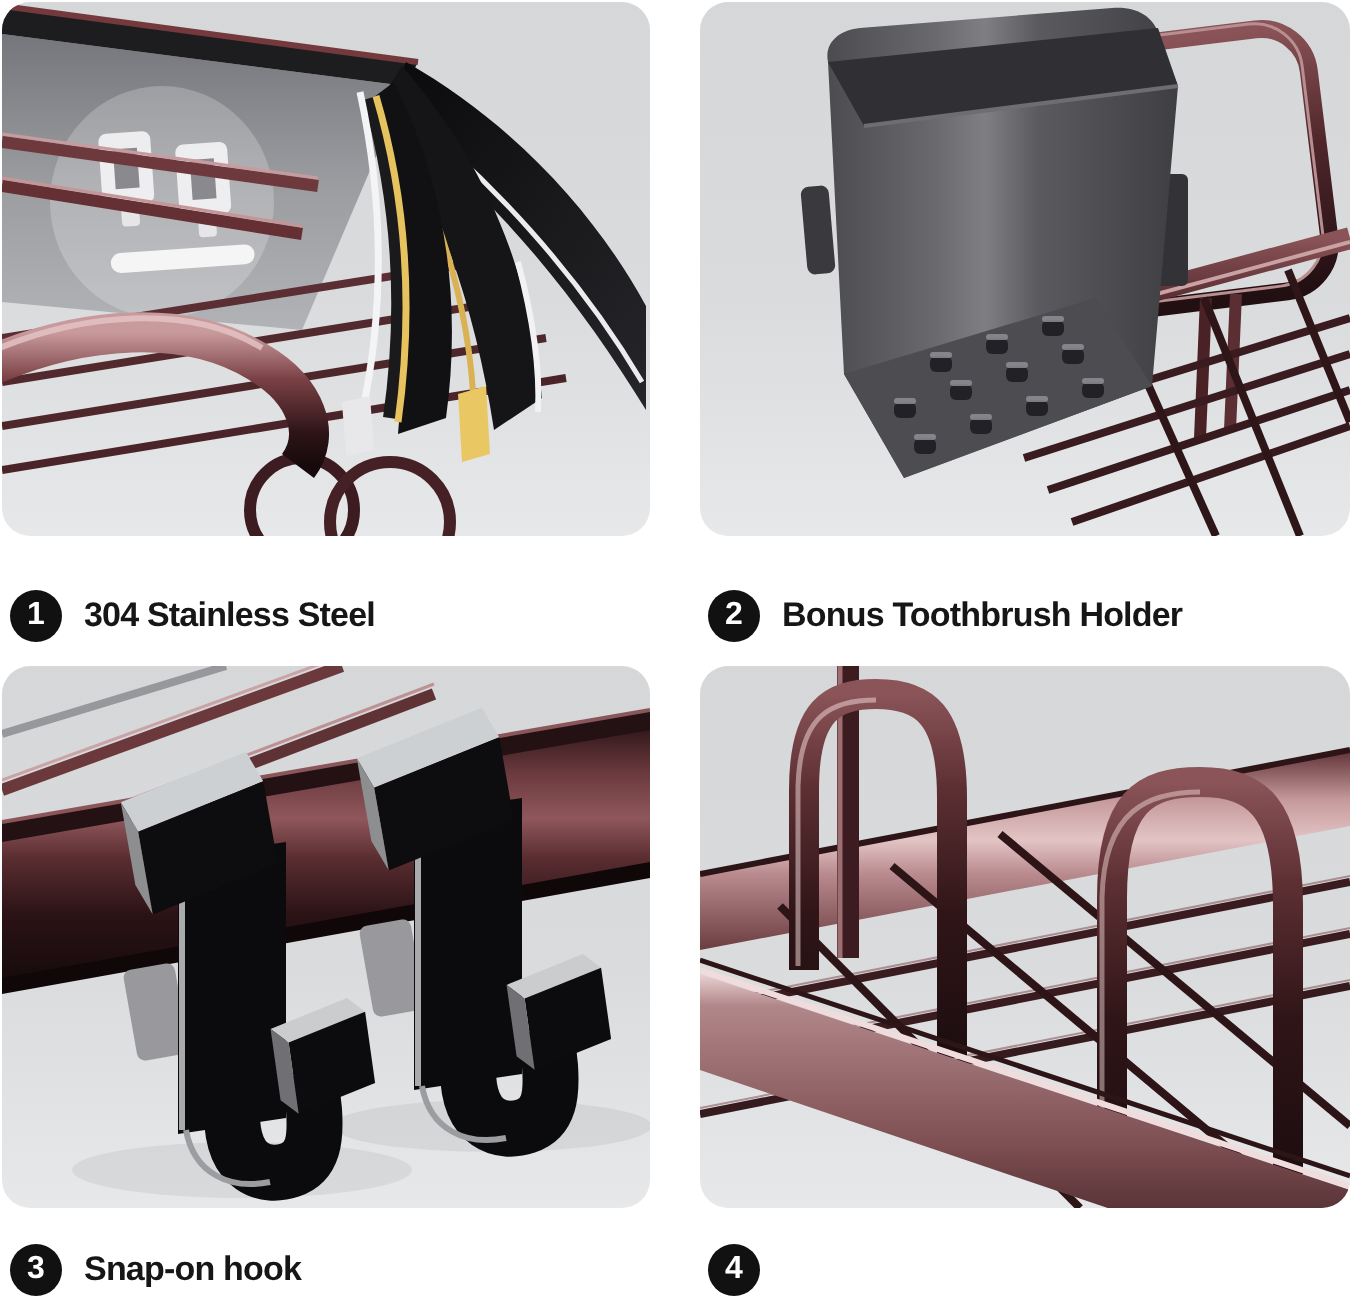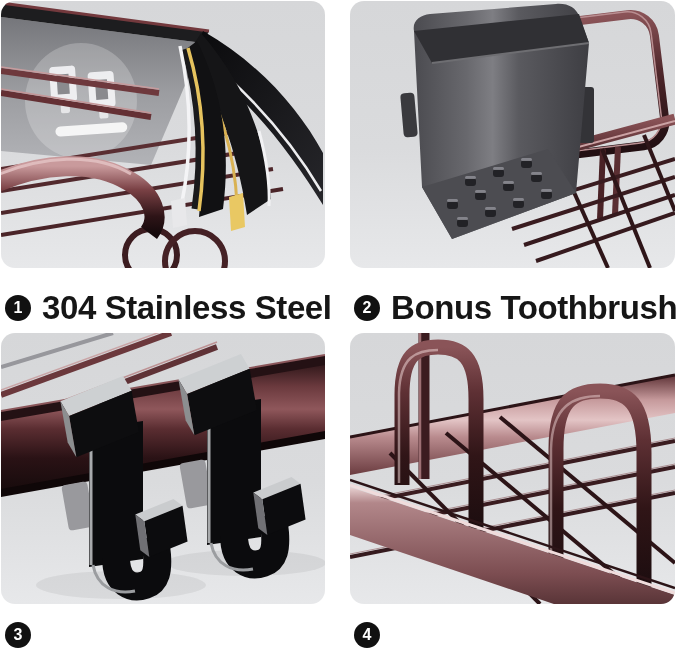--- a/index.html
+++ b/index.html
@@ -33,21 +33,21 @@
   .badge{
     flex:0 0 auto;
     width:26px;height:26px;border-radius:50%;
     background:var(--badge_bg,#111);
     color:var(--badge_text,#fff);
     font-weight:bold;font-size:16px;line-height:26px;
     text-align:center;
   }
   .label{
     color:var(--caption_text,#161616);
-    font-size:33px;font-weight:bold;
+    font-size:17px;font-weight:bold;
     letter-spacing:-0.4px;
   }
 </style>
 </head>
 <body>
 
 <div class="page">
   <div class="grid">
 
     <div class="photo" style="grid-column:1;grid-row:1;width:324px;height:267px">
@@ -299,19 +299,20 @@
         </g>
 
         <path d="M0,154 L325,262 L325,312 L0,202 Z" fill="url(#q4front)"></path>
         <path d="M0,152 L325,260" stroke="#f0dcdc" stroke-width="3" fill="none"></path>
         <path d="M0,147 L325,255" stroke="#2c1417" stroke-width="2.5" fill="none"></path>
       </svg>
     </div>
 
     <div class="caption" style="grid-column:1;grid-row:4">
       <span class="badge">3</span>
+      <span class="label">Snap-on hook</span>
     </div>
     <div class="caption" style="grid-column:2;grid-row:4">
       <span class="badge">4</span>
     </div>
 
   </div>
 </div>
 
 </body></html>

